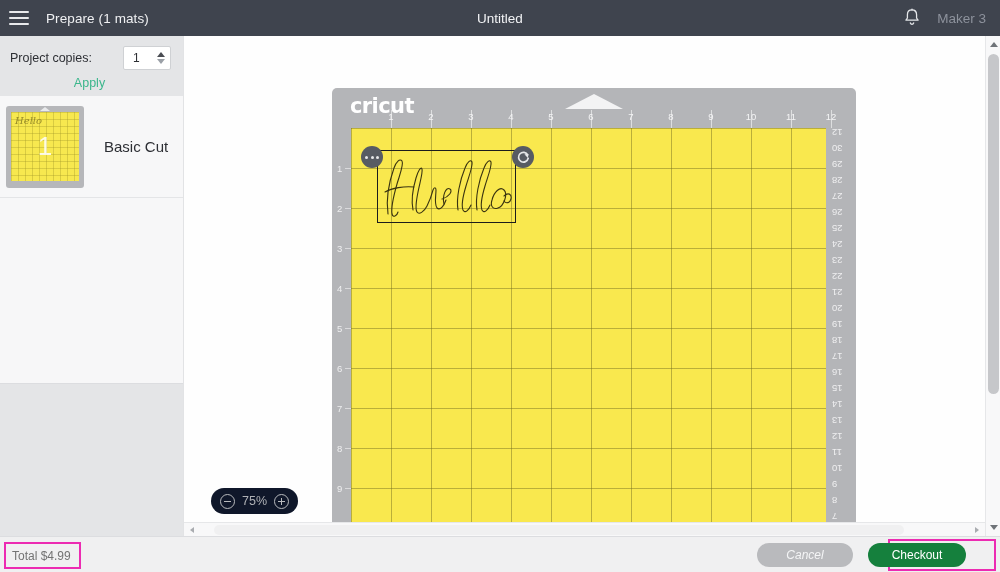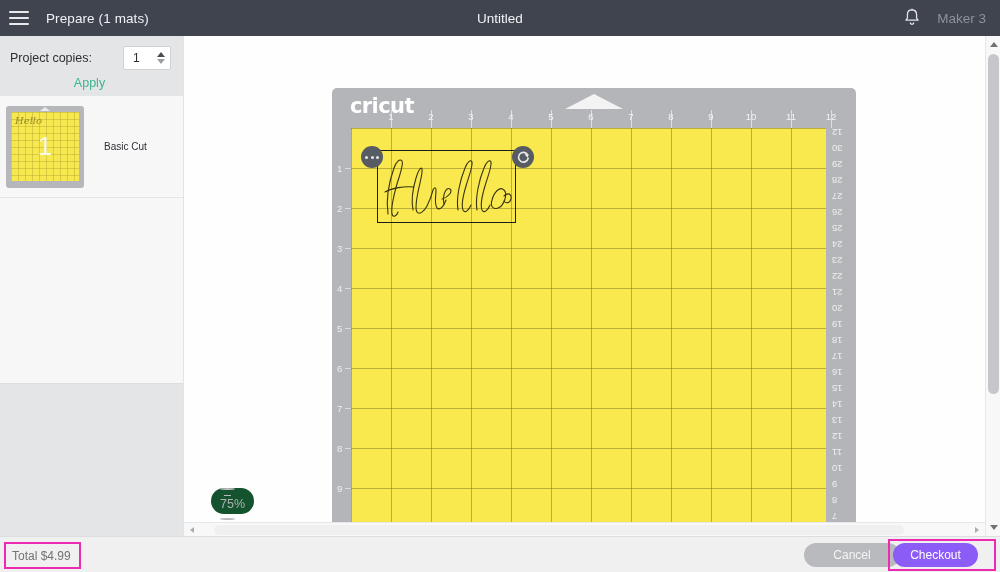--- a/index.html
+++ b/index.html
@@ -93,21 +93,21 @@
   }
   .mat-thumb .mini-hello {
     position: absolute; left: 4px; top: 3px; font-size: 10px;
     color: rgba(120,110,30,.75); font-family: "DejaVu Serif", serif; font-style: italic;
   }
   .mat-thumb .tri {
     position: absolute; left: 50%; top: 1px; transform: translateX(-50%);
     width: 0; height: 0; border-left: 5px solid transparent; border-right: 5px solid transparent;
     border-bottom: 4px solid #e9eaec;
   }
-  .mat-label { font-size: 10px; color: #2d2f34; margin-left: 20px; }
+  .mat-label { font-size: 15px; color: #2d2f34; margin-left: 20px; }
 
   .sidebar-fields { padding: 12px 10px 0 10px; }
   .field-label { font-size: 12px; color: #2d2f34; margin-bottom: 6px; }
   .select {
     width: 100px; height: 26px; border: 1px solid #c9cbce; border-radius: 3px;
     background: #fff; display: flex; align-items: center; justify-content: space-between;
     padding: 0 7px 0 9px; font-size: 12px; color: #2d2f34; cursor: pointer;
     margin-bottom: 16px;
   }
   .select.wide { width: 104px; }
@@ -204,22 +204,22 @@
   }
   .dots-handle i { width: 3px; height: 3px; background: #e6e7e9; border-radius: 50%; display: block; }
   .rot-handle {
     position: absolute; left: 161px; top: 18px; width: 22px; height: 22px;
     background: #575b63; border-radius: 50%; display: flex; align-items: center;
     justify-content: center; cursor: pointer;
   }
 
   .zoomctl {
     position: absolute; left: 27px; bottom: 22px;
-    height: 26px; padding: 0 9px; border-radius: 13px; background: #14532d;
-    display: flex; align-items: flex-start; gap: 7px; cursor: default; flex-direction: column;
+    height: 26px; padding: 0 9px; border-radius: 13px; background: #0f172a;
+    display: flex; align-items: center; gap: 7px; cursor: default;
   }
   .zoomctl .circ {
     width: 15px; height: 15px; border: 1.3px solid #b8babd; border-radius: 50%;
     position: relative; cursor: pointer;
   }
   .zoomctl .circ::before { content:""; position:absolute; left:3px; top:6px; width:7px; height:1.3px; background:#b8babd; }
   .zoomctl .circ.plus::after { content:""; position:absolute; left:6px; top:3px; width:1.3px; height:7px; background:#b8babd; }
   .zoomctl .pct { font-size: 12.5px; color: #b0b2b6; }
 
   
@@ -255,26 +255,26 @@
     position: absolute; left: 4px; top: 5px;
     border: 2.5px solid #ec2bb2; padding: 2px 8px 3px 6px;
     background: #f0f0f1;
   }
   .total-text { font-size: 12px; color: #737373; }
   .btn {
     position: absolute; top: 6px; height: 24px; border-radius: 12px;
     display: flex; align-items: center; justify-content: center;
     font-size: 12px; cursor: pointer; border: none;
   }
-  .btn-cancel { left: 804px; width: 96px; background: #b9babd; color: #f4f5f6; }
+  .btn-cancel { left: 757px; width: 96px; background: #b9babd; color: #f4f5f6; font-style: italic; }
   .checkout-hl {
     position: absolute; left: 888px; top: 2px; width: 108px; height: 32px;
     border: 2.5px solid #ec2bb2;
   }
-  .btn-checkout { left: 893px; width: 85px; background: #8b5cf6; color: #ffffff; }
+  .btn-checkout { left: 868px; width: 98px; background: #15803d; color: #ffffff; }
 </style>
 </head>
 <body>
 
 <div id="app">
 
   <div class="header">
     <div class="hamburger">
       <span></span>
         <span></span>

